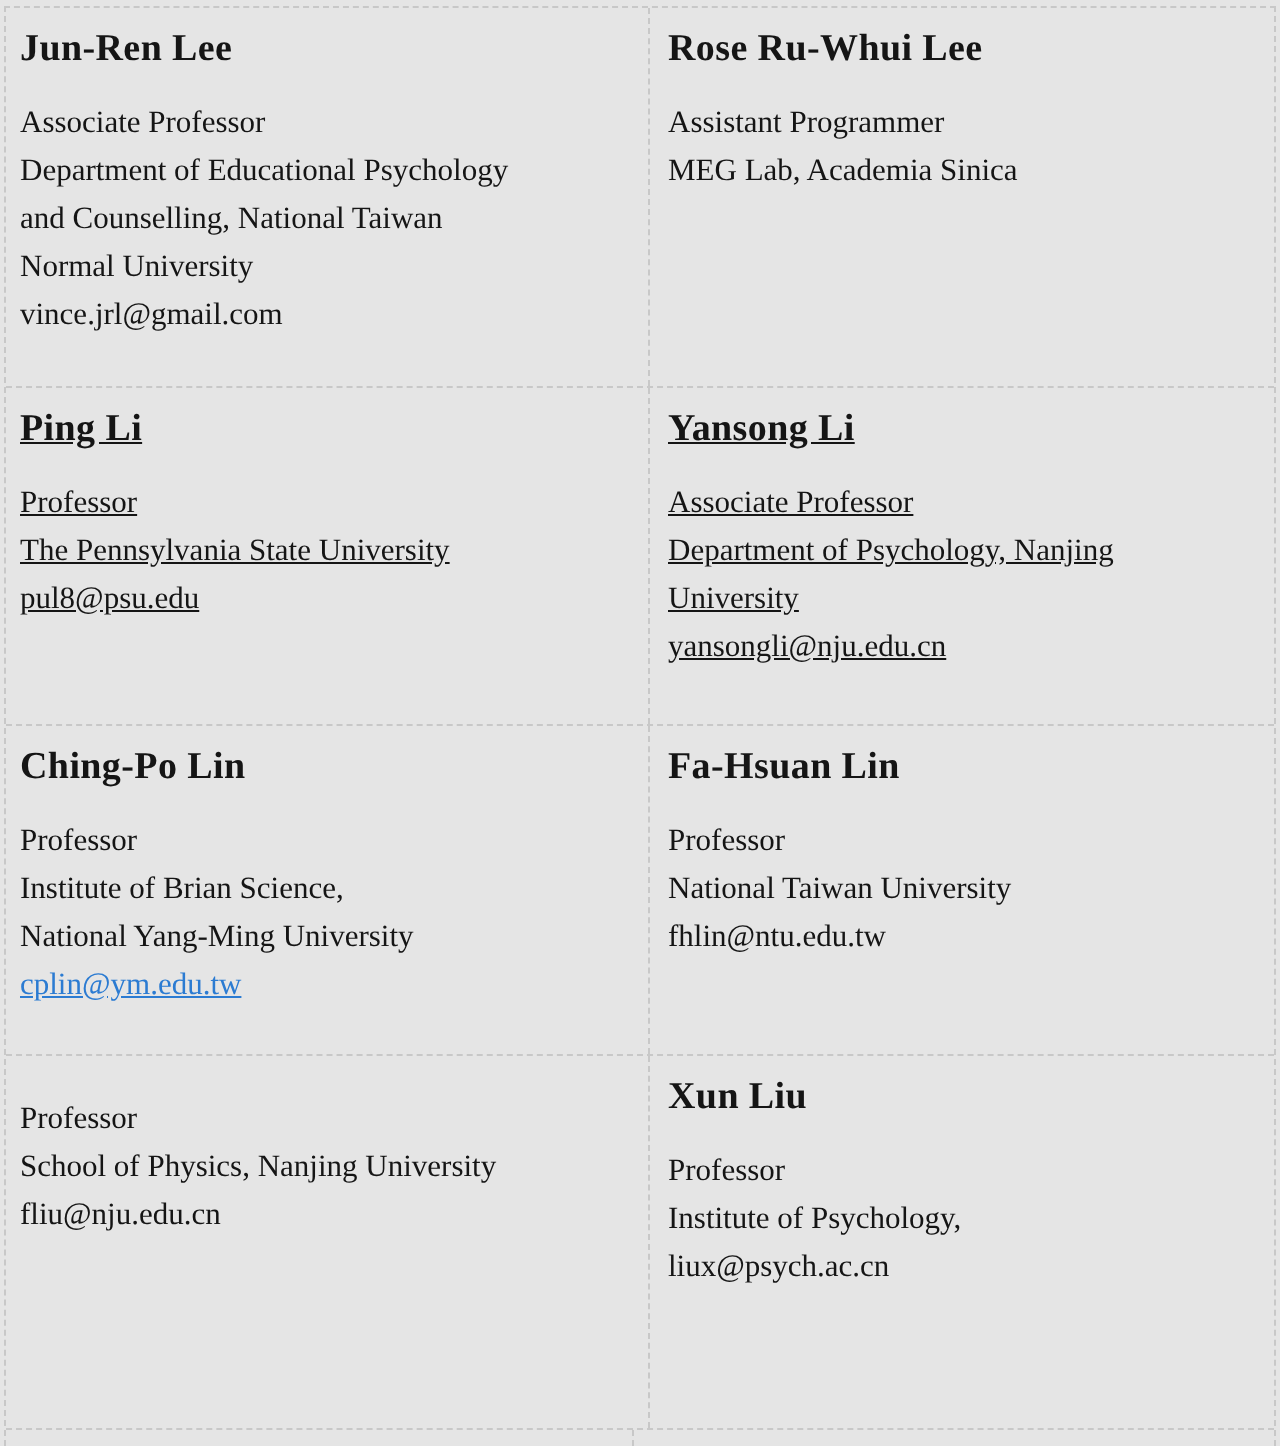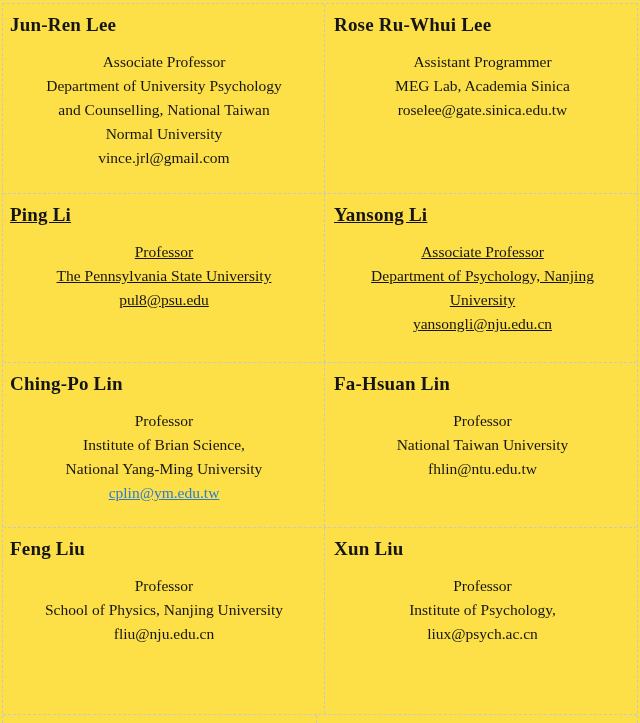--- a/index.html
+++ b/index.html
@@ -4,21 +4,21 @@
 <style>
   html, body {
     margin: 0;
     padding: 0;
     background: #ffffff;
   }
   .page {
     position: relative;
     width: 640px;
     height: 723px;
-    background: #fde047;
+    background: #e5e5e5;
     overflow: hidden;
     font-family: "Liberation Serif", "DejaVu Serif", serif;
     color: #151515;
   }
   .doc-table {
     position: absolute;
     left: 2px;
     top: 3px;
     width: 636px;
     border-top: 1px dashed #c8c8c8;
@@ -61,52 +61,50 @@
   .person-name {
     font-size: 19px;
     line-height: 26px;
     font-weight: bold;
     letter-spacing: 0.2px;
   }
   .details {
     margin-top: 12px;
     font-size: 15.5px;
     line-height: 24px;
-    text-align: center;
   }
   .detail-line { white-space: nowrap; }
   .email-link {
     color: #2b7bd2;
     text-decoration: underline;
     cursor: pointer;
   }
 </style>
 </head>
 <body>
 
 <div class="page">
   <div class="doc-table">
 
     <div class="row r1">
       <div class="cell left">
         <div class="person-name">Jun-Ren Lee</div>
         <div class="details">
           <div class="detail-line">Associate Professor</div>
-          <div class="detail-line">Department of University Psychology</div>
+          <div class="detail-line">Department of Educational Psychology</div>
           <div class="detail-line">and Counselling, National Taiwan</div>
           <div class="detail-line">Normal University</div>
           <div class="detail-line">vince.jrl@gmail.com</div>
         </div>
       </div>
       <div class="cell right">
         <div class="person-name">Rose Ru-Whui Lee</div>
         <div class="details">
           <div class="detail-line">Assistant Programmer</div>
           <div class="detail-line">MEG Lab, Academia Sinica</div>
-          <div class="detail-line">roselee@gate.sinica.edu.tw</div>
         </div>
       </div>
     </div>
 
     <div class="row r2">
       <div class="cell left">
         <div class="person-name">Ping Li</div>
         <div class="details">
           <div class="detail-line">Professor</div>
           <div class="detail-line">The Pennsylvania State University</div>
@@ -139,21 +137,20 @@
         <div class="details">
           <div class="detail-line">Professor</div>
           <div class="detail-line">National Taiwan University</div>
           <div class="detail-line">fhlin@ntu.edu.tw</div>
         </div>
       </div>
     </div>
 
     <div class="row r4">
       <div class="cell left">
-        <div class="person-name">Feng Liu</div>
         <div class="details">
           <div class="detail-line">Professor</div>
           <div class="detail-line">School of Physics, Nanjing University</div>
           <div class="detail-line">fliu@nju.edu.cn</div>
         </div>
       </div>
       <div class="cell right">
         <div class="person-name">Xun Liu</div>
         <div class="details">
           <div class="detail-line">Professor</div>

